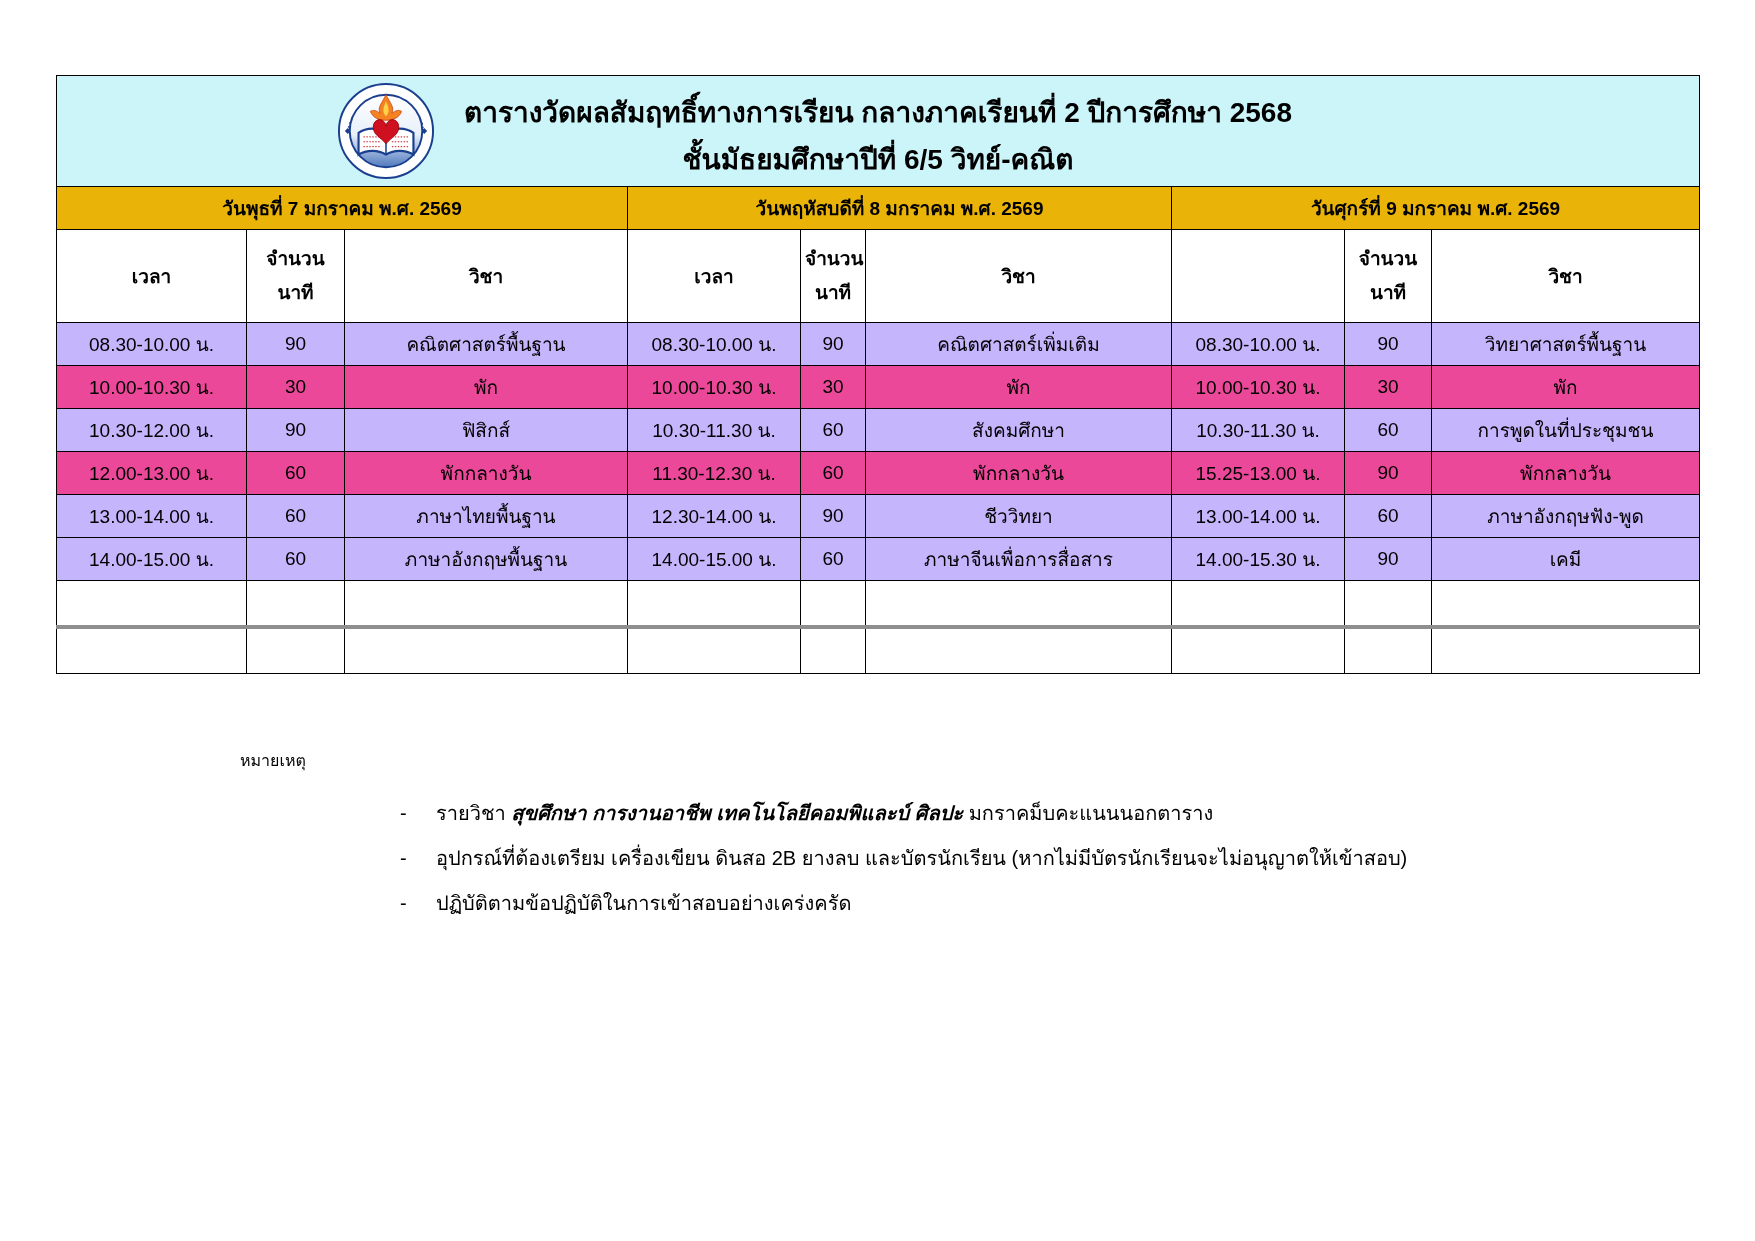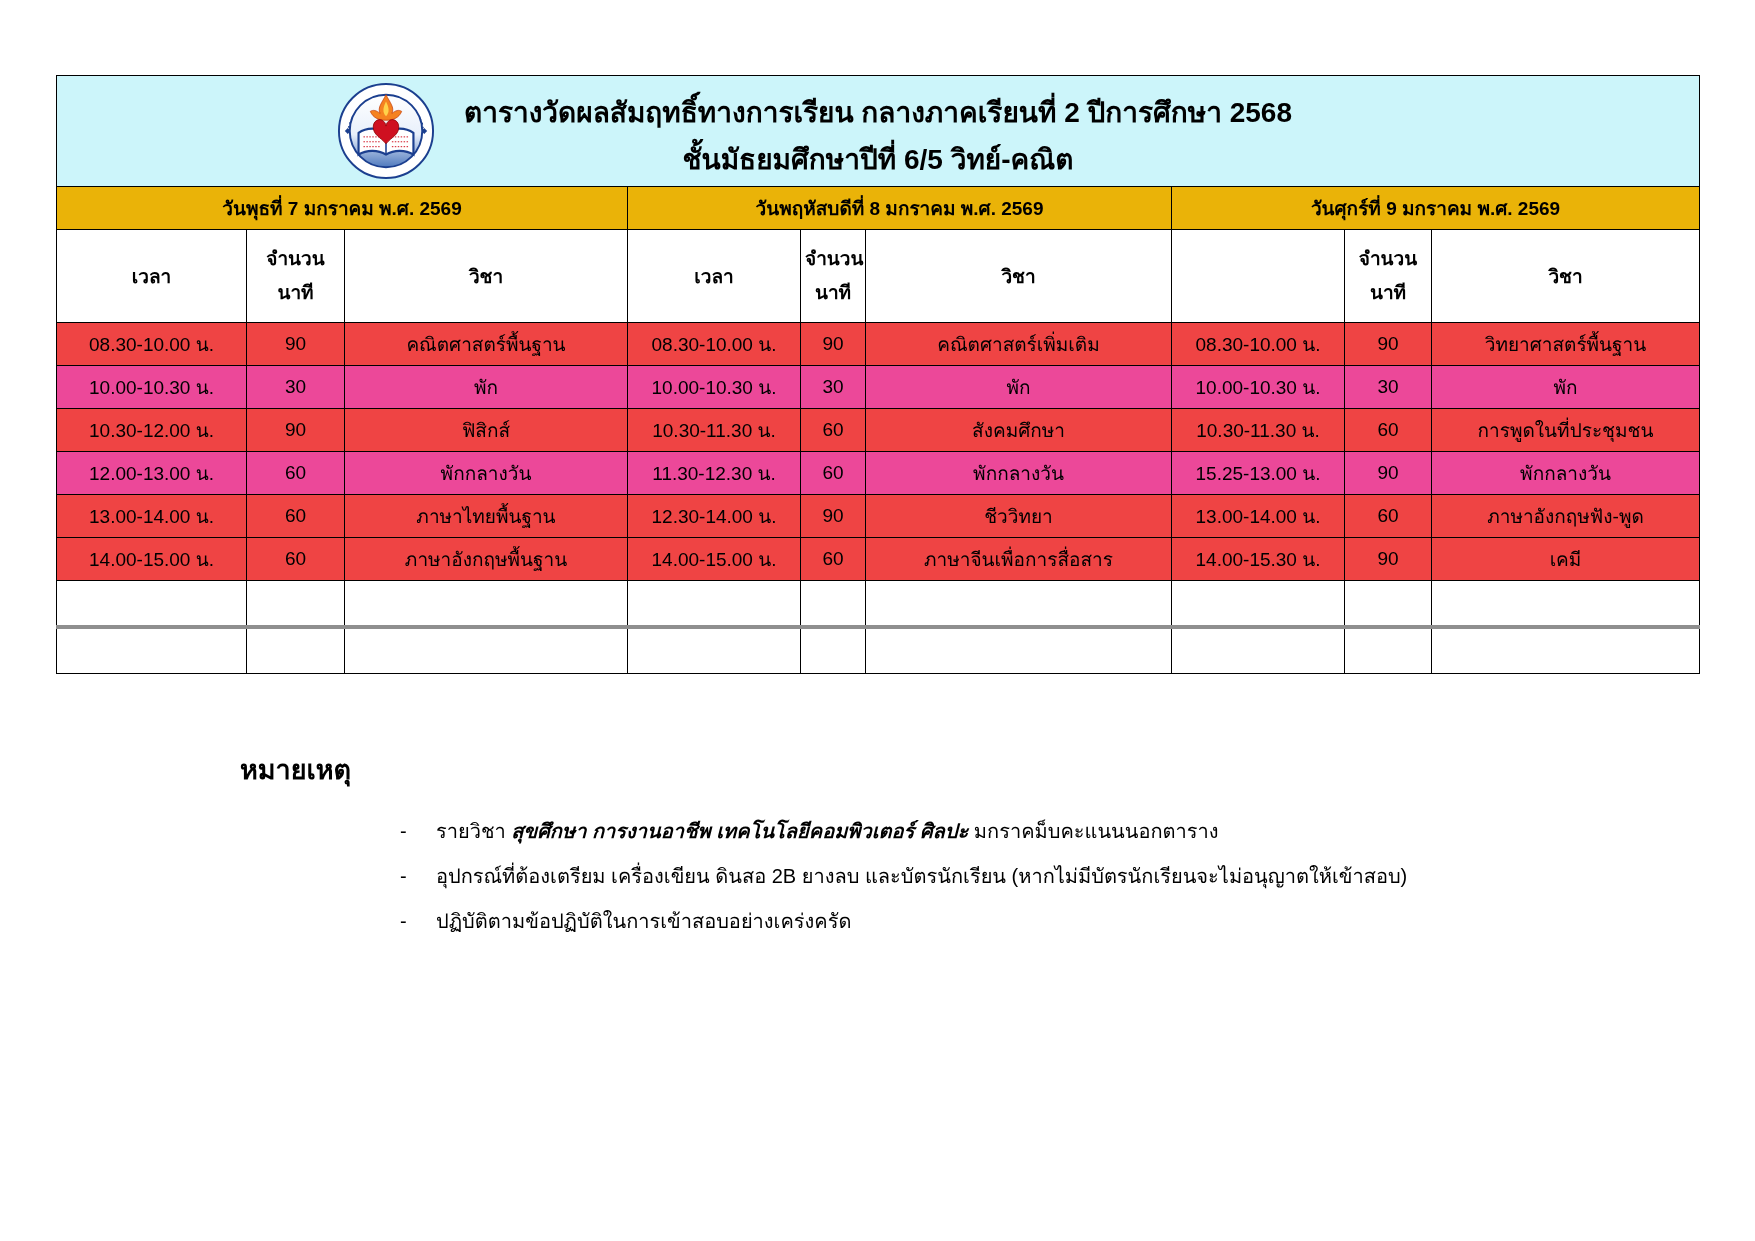--- a/index.html
+++ b/index.html
@@ -23,27 +23,27 @@
     position:absolute;left:0;right:0;top:13px;text-align:center;
     font-weight:bold;font-size:28px;line-height:47px;
   }
   .logo{position:absolute;left:276px;top:6px;width:98px;height:98px;}
   
   td.dayhead{background:#eab308;height:42px;font-weight:bold;font-size:21px;}
   
   td.colhead{height:92px;font-weight:bold;font-size:20px;background:#fff;}
   .pre{white-space:pre-line;line-height:34px;}
   
-  tr.datarow td{height:42px;background:#ef4444;}
+  tr.datarow td{height:42px;background:#c4b5fd;}
   tr.gray td{background:#ec4899;}
   tr.emptyrow td{height:44px;background:#ffffff;}
   tr.emptyrow2 td{border-top:4px solid #8f8f8f;}
   
   .notes{position:absolute;left:0;top:748px;width:1700px;}
-  .notes-heading{margin-left:240px;font-weight:bold;font-size:27px;}
+  .notes-heading{margin-left:240px;font-weight:normal;font-size:16px;}
   .note-list{margin-top:26px;}
   .note-item{display:flex;margin:0 0 17px 400px;font-size:20px;line-height:28px;}
   .note-dash{width:36px;flex:0 0 36px;}
   .note-emph{font-weight:bold;font-style:italic;}
 </style>
 </head>
 <body>
 
 <div class="sheet">
 
@@ -210,21 +210,21 @@
       <td></td>
     </tr>
   </tbody>
     </table>
 
   <div class="notes">
     <div class="notes-heading">หมายเหตุ</div>
     <div class="note-list">
       <div class="note-item">
         <span class="note-dash">-</span>
-        <span class="note-text"><span>รายวิชา </span><span class="note-emph">สุขศึกษา  การงานอาชีพ  เทคโนโลยีคอมพิวเตอร์   ศิลปะ</span><span> มกราคม็บคะแนนนอกตาราง</span></span>
+        <span class="note-text"><span>รายวิชา </span><span class="note-emph">สุขศึกษา  การงานอาชีพ  เทคโนโลยีคอมพิและบ์   ศิลปะ</span><span> มกราคม็บคะแนนนอกตาราง</span></span>
       </div>
       <div class="note-item">
         <span class="note-dash">-</span>
         <span class="note-text">อุปกรณ์ที่ต้องเตรียม เครื่องเขียน ดินสอ 2B ยางลบ และบัตรนักเรียน (หากไม่มีบัตรนักเรียนจะไม่อนุญาตให้เข้าสอบ)</span>
       </div>
       <div class="note-item">
         <span class="note-dash">-</span>
         <span class="note-text">ปฏิบัติตามข้อปฏิบัติในการเข้าสอบอย่างเคร่งครัด</span>
       </div>
     </div>

